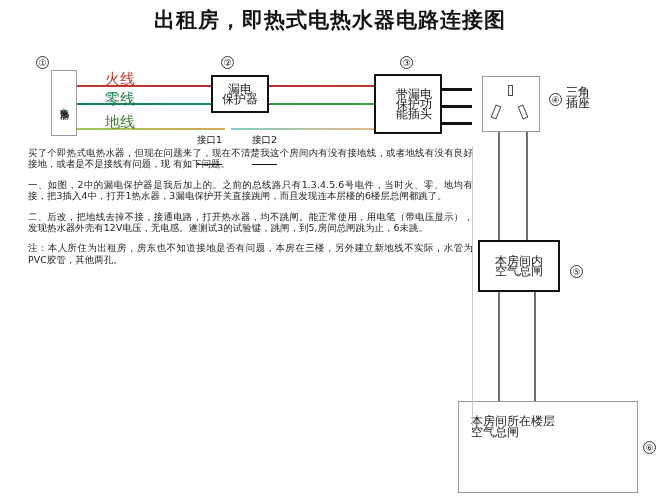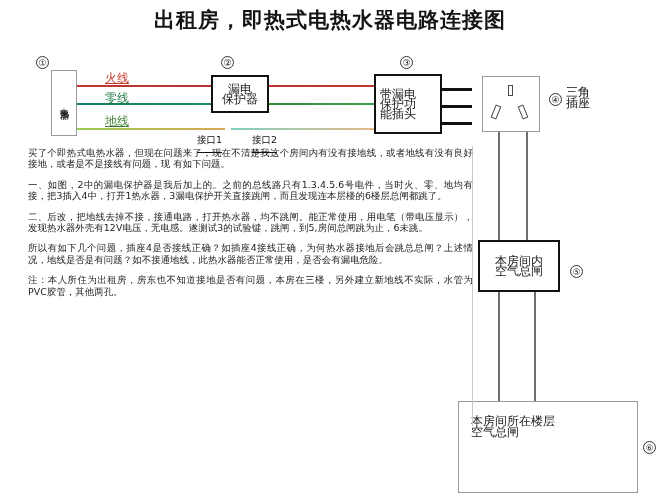--- a/index.html
+++ b/index.html
@@ -53,44 +53,43 @@
   
   .wire{position:absolute;height:2px;}
   .w-live{background:linear-gradient(90deg,#c0392b,#b5303a);}
   .w-neutral{background:linear-gradient(90deg,#0f7f6e,#1d8f5a);}
   .w-earth{background:linear-gradient(90deg,#9ccc52,#d8a657);}
   .w-live2{background:linear-gradient(90deg,#bf2f33,#c0392b);}
   .w-neutral2{background:linear-gradient(90deg,#2f8f3a,#3aa34a);}
   .w-earth2{background:linear-gradient(90deg,#7fd0bf,#e7b98a);}
 
   .wlabel{
-    position:absolute;font-size:12px;color:#c0392b;
+    position:absolute;font-size:15px;color:#c0392b;
     font-family:"DejaVu Sans","Liberation Sans",sans-serif;
     white-space:nowrap;
-    text-decoration:underline;
   }
   .wlabel.green{color:#1d7a4a;}
   .wlabel.earth{color:#3e7d32;text-align:right;}
 
   
   .prong{position:absolute;height:3px;background:#111;}
 
   
   .slot{position:absolute;border:1.4px solid #4a4a4a;background:#fff;box-sizing:border-box;}
   .slot-top{width:5px;height:11px;}
   .slot-l{width:6px;height:14px;transform:rotate(22deg);}
   .slot-r{width:6px;height:14px;transform:rotate(-22deg);}
 
   
   .vline{position:absolute;width:1.5px;background:#6e6e6e;}
 
   
   .iface{
     position:absolute;font-size:9.5px;color:#111;
-    border-bottom:1px solid #111;padding-bottom:5px;
+    border-bottom:1px solid #111;padding-bottom:17px;
     white-space:nowrap;
   }
 
   
   .bodywrap{
     position:absolute;left:28px;top:147px;width:445px;
   }
   .para{
     font-size:9.4px;line-height:11.4px;
     color:#1b1b1b;
@@ -141,21 +140,21 @@
 保护器</div>
   </div>
 
   <div class="wire w-live2" style="left:269px;top:85px;width:106px;"></div>
   <div class="wire w-neutral2" style="left:269px;top:103px;width:106px;"></div>
   <div class="wire w-earth2" style="left:231px;top:128px;width:144px;"></div>
 
   <div class="iface" style="left:197px;top:134px;">接口1</div>
   <div class="iface" style="left:252px;top:134px;">接口2</div>
 
-  <div class="box box-thick" style="left:374px;top:74px;width:68px;height:60px;display:flex;align-items:center;justify-content:flex-start;padding-left:4px;">
+  <div class="box box-thick" style="left:374px;top:74px;width:68px;height:60px;display:flex;align-items:center;justify-content:flex-start;padding-left:20px;">
     <div class="btext">带漏电
 保护功
 能插头</div>
   </div>
   <div class="prong" style="left:440px;top:88px;width:32px;"></div>
   <div class="prong" style="left:440px;top:105px;width:32px;"></div>
   <div class="prong" style="left:440px;top:122px;width:32px;"></div>
 
   <div class="box box-thin" style="left:482px;top:76px;width:58px;height:56px;">
     <div class="slot slot-top" style="left:25px;top:8px;"></div>
@@ -180,17 +179,16 @@
     <div class="btext" style="position:absolute;left:12px;top:14px;line-height:11px;">本房间所在楼层
 空气总闸</div>
   </div>
 
   <div class="textedge"></div>
   <div class="bodywrap">
     <p class="para">买了个即热式电热水器，但现在问题来了，现在不清楚我这个房间内有没有接地线，或者地线有没有良好接地，或者是不是接线有问题，现
 有如下问题。</p>
     <p class="para">一、如图，2中的漏电保护器是我后加上的。之前的总线路只有1.3.4.5.6号电件，当时火、零、地均有接，把3插入4中，打开1热水器，3漏电保护开关直接跳闸，而且发现连本层楼的6楼层总闸都跳了。</p>
     <p class="para">二、后改，把地线去掉不接，接通电路，打开热水器，均不跳闸。能正常使用，用电笔（带电压显示），发现热水器外壳有12V电压，无电感。遂测试3的试验键，跳闸，到5,房间总闸跳为止，6未跳。</p>
-    <p class="para">所以有如下几个问题，插座4是否接线正确？如插座4接线正确，为何热水器接地后会跳总总闸？上述情况，地线是否是有问题？如不接通地线，此热水器能否正常使用，是否会有漏电危险。</p>
     <p class="para">注：本人所住为出租房，房东也不知道接地是否有问题，本房在三楼，另外建立新地线不实际，水管为PVC胶管，其他两孔。</p>
   </div>
 
 </div>
 
 </body></html>

